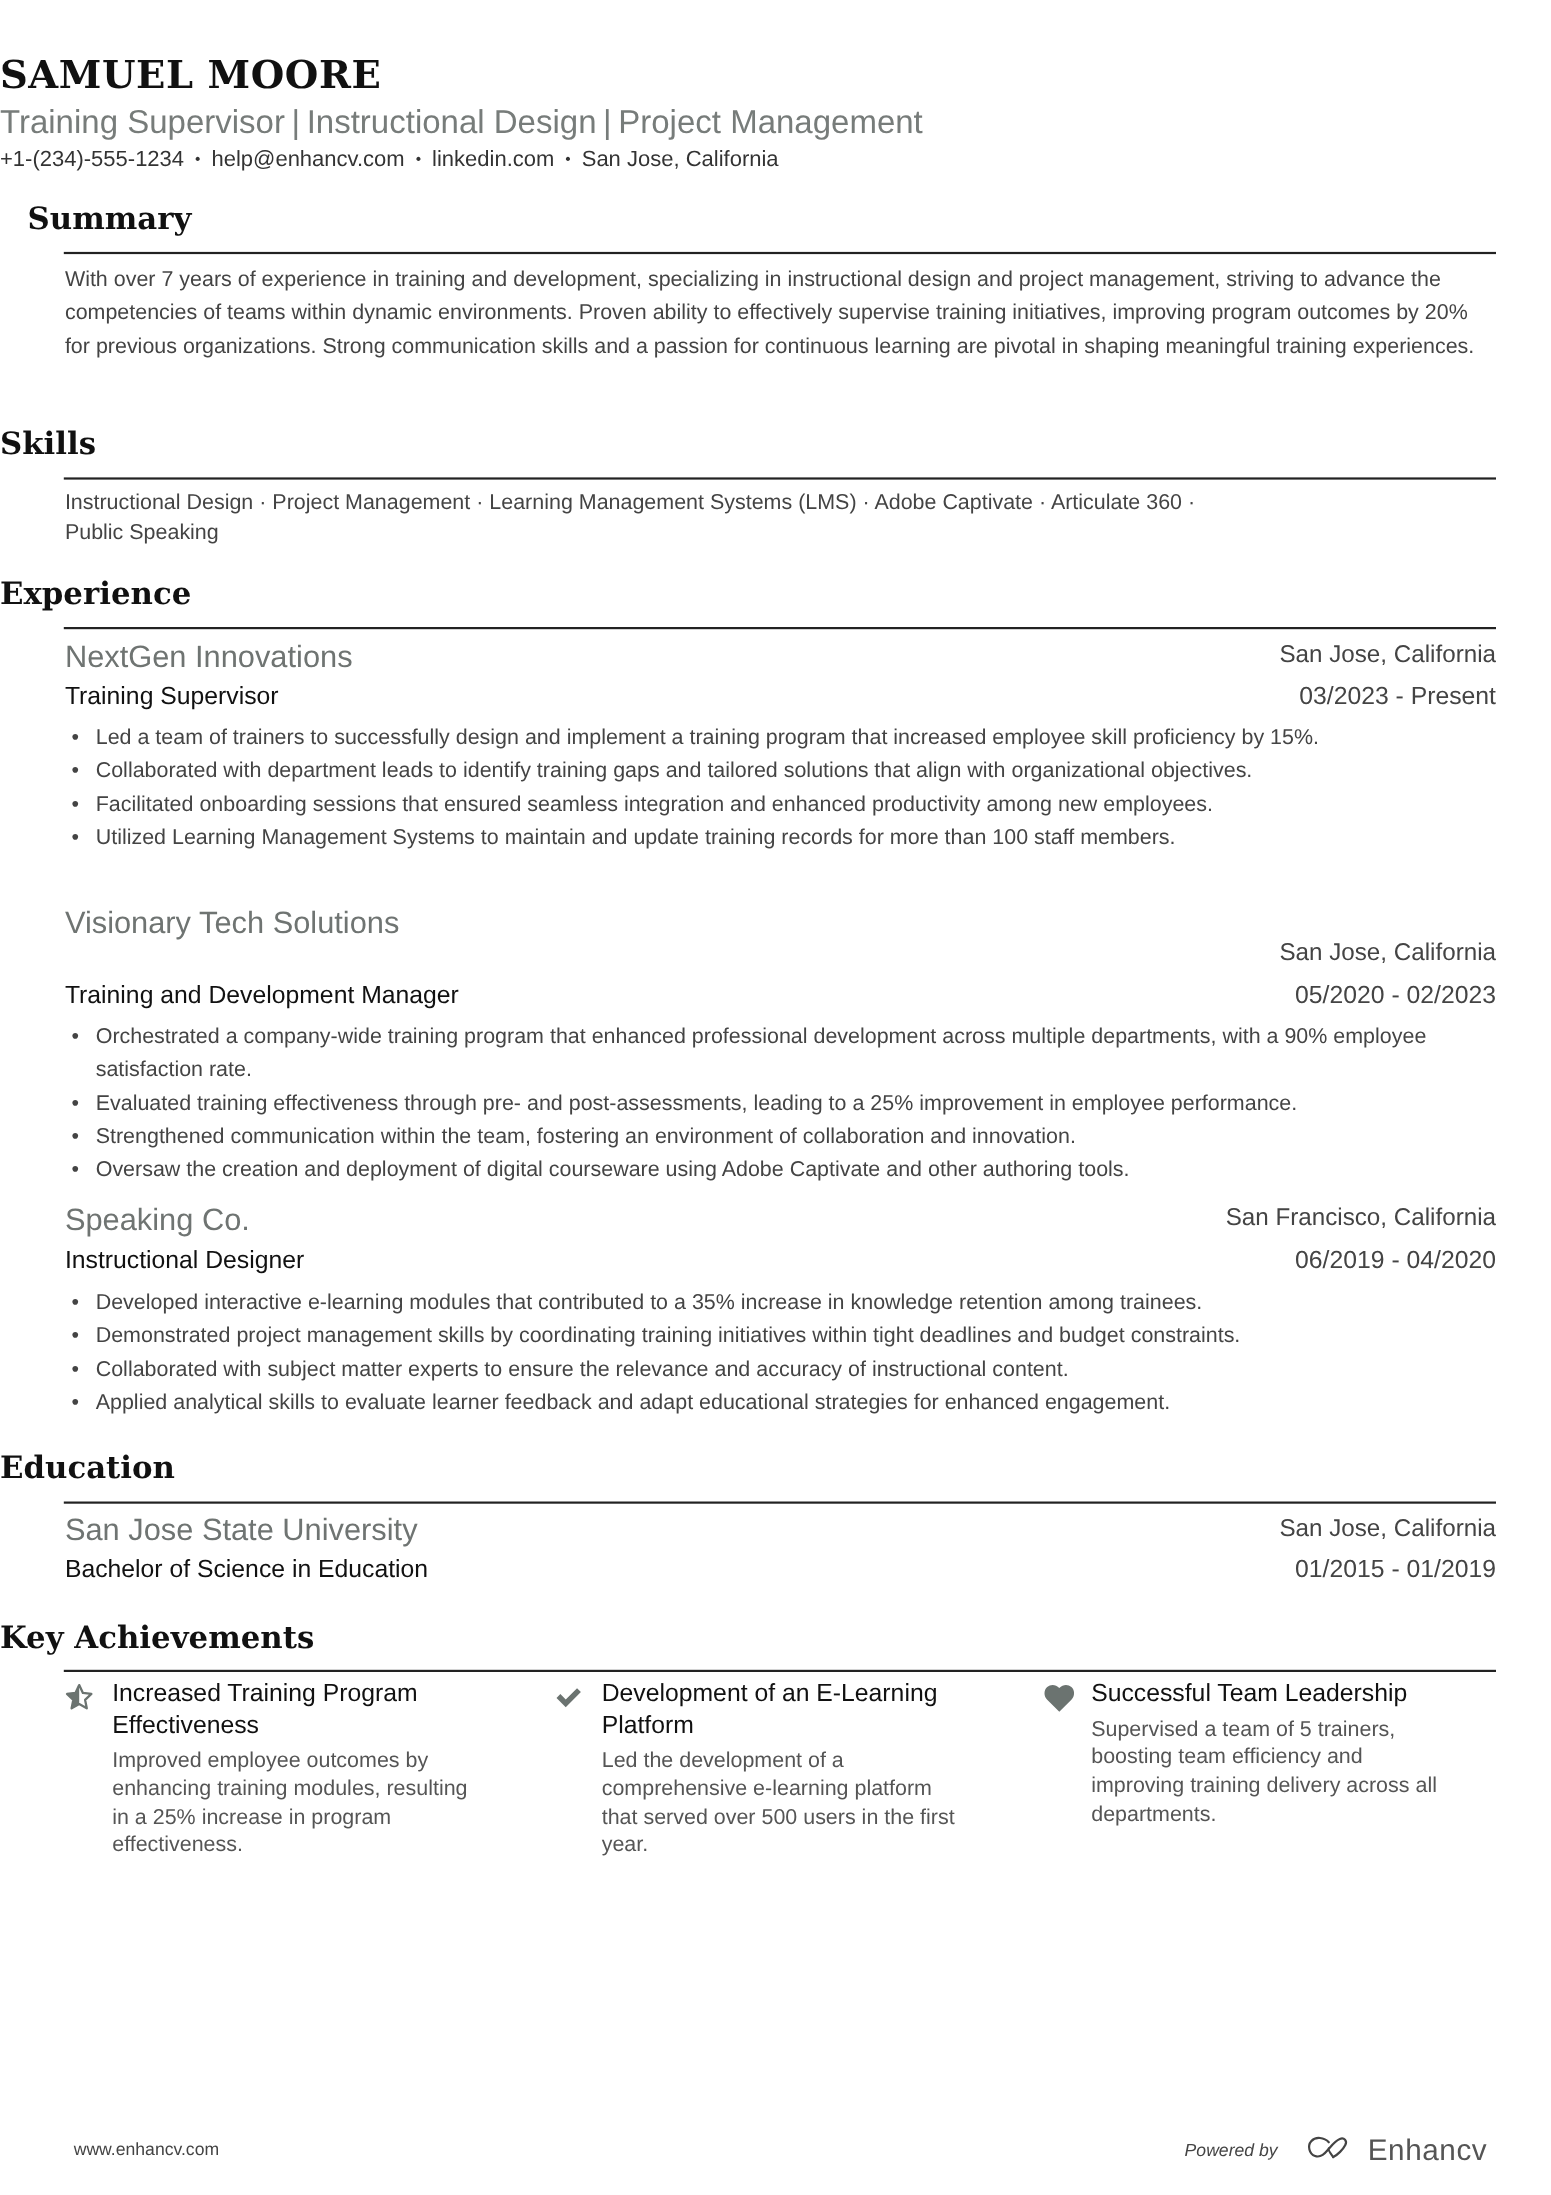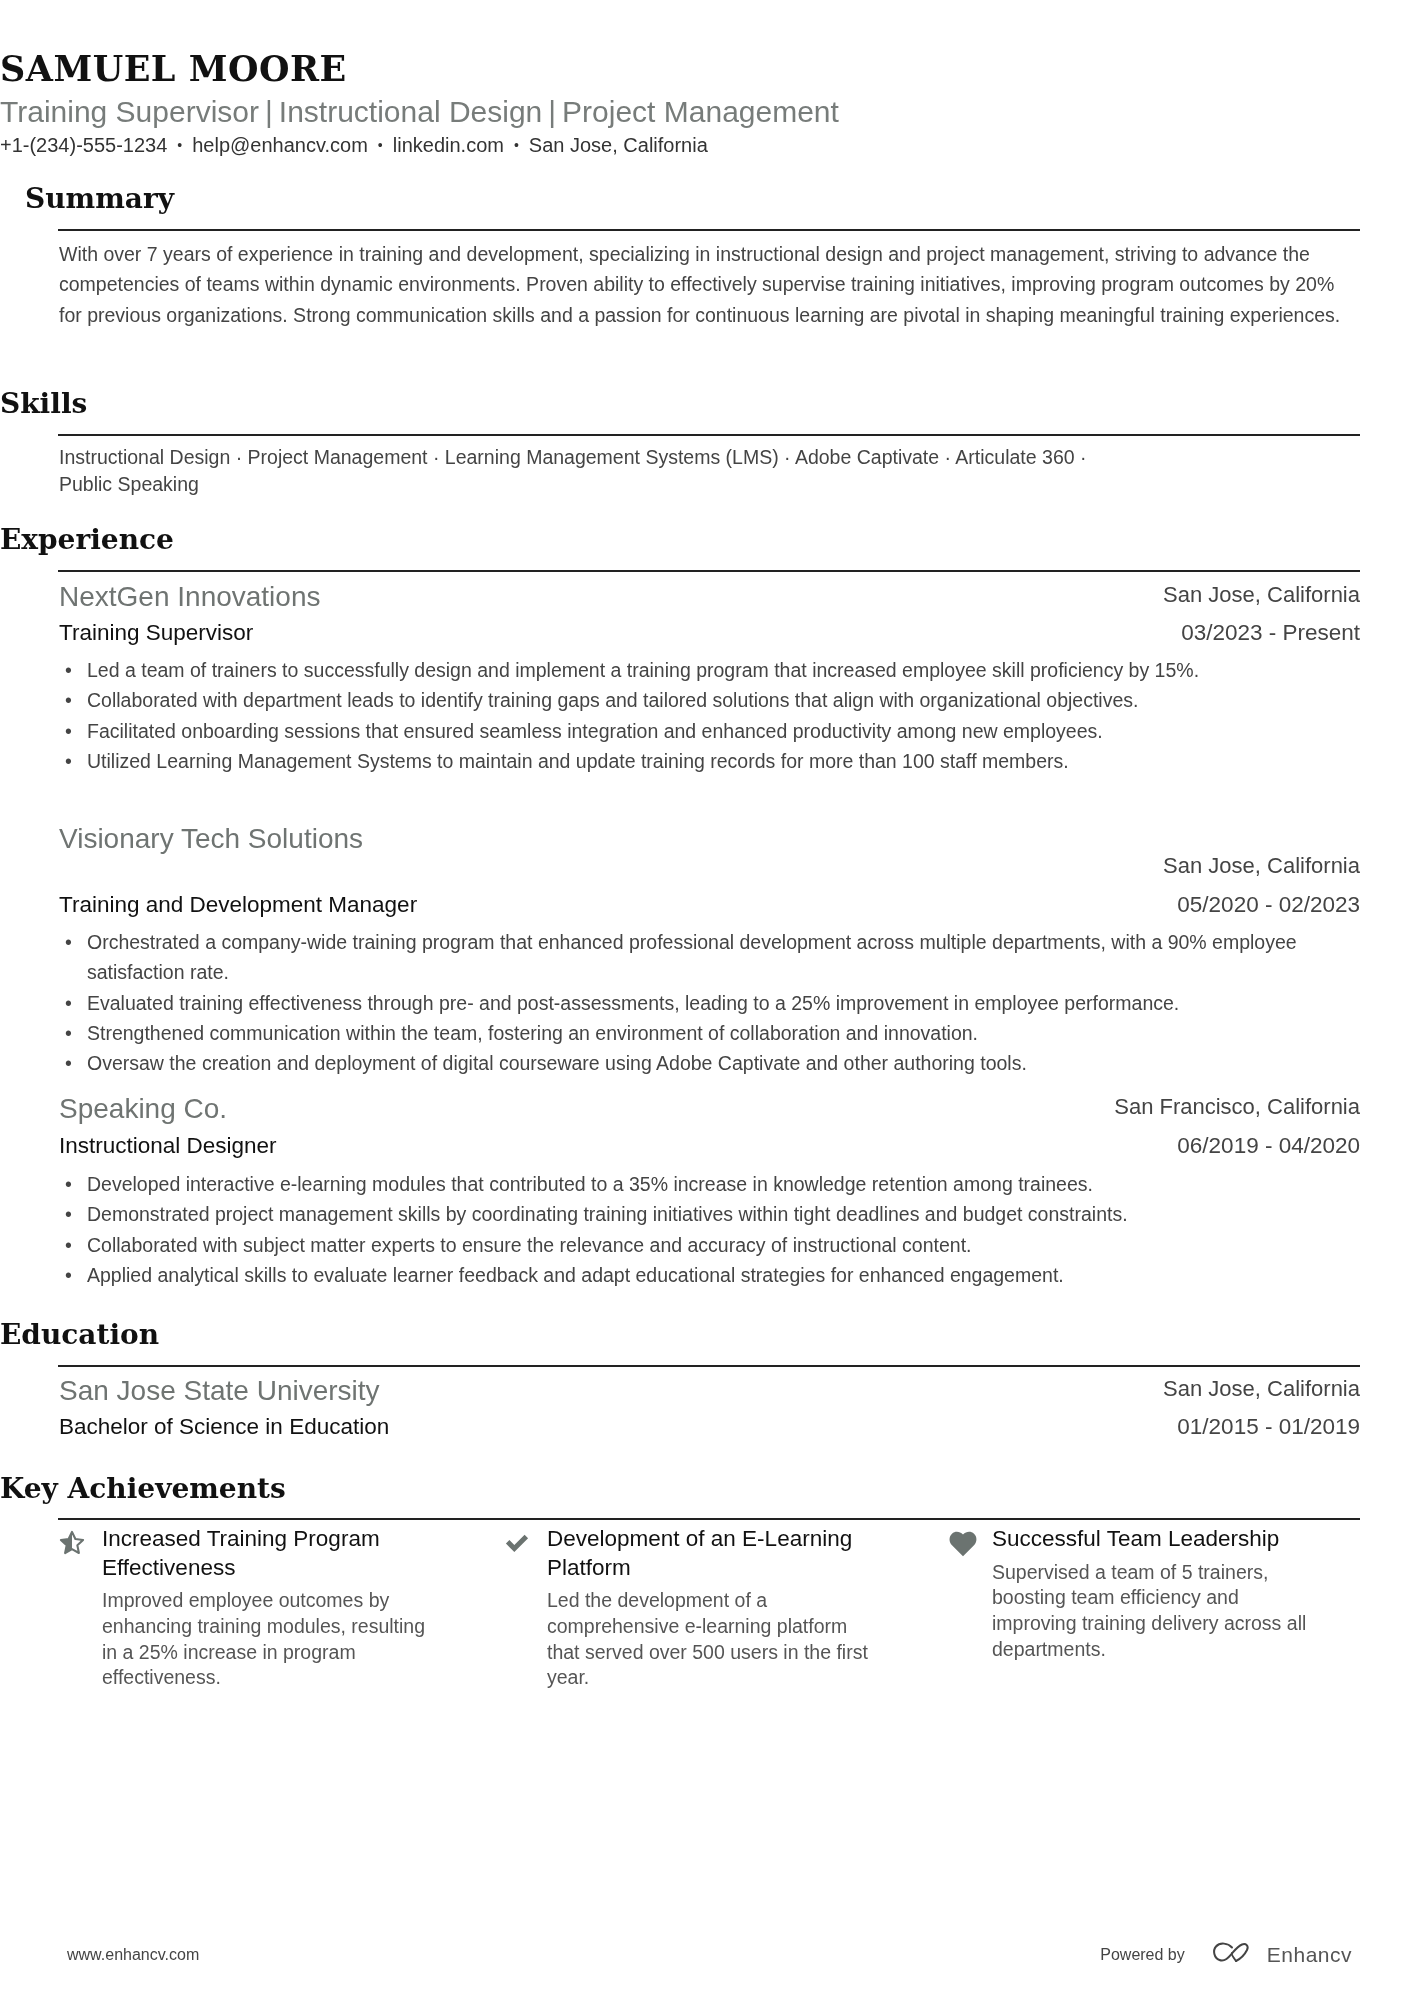--- a/index.html
+++ b/index.html
@@ -22,22 +22,22 @@
   .dates { right: 50px; font-size: 22.5px; color: #444; text-align: right; }
   ul.bullets { left: 59px; width: 1300px; list-style: none; font-size: 19.5px; line-height: 30.3px; color: #444; }
   ul.bullets li { position: relative; padding-left: 28px; }
   ul.bullets li::before { content: "\2022"; position: absolute; left: 6px; top: 0; color: #444; }
   .ach { width: 370px; }
   .ach .icon { position: absolute; left: 0; top: 4px; width: 28px; height: 28px; }
   .ach .t { margin-left: 44px; font-size: 22.5px; line-height: 28.5px; color: #111; }
   .ach .d { margin-left: 44px; margin-top: 6px; font-size: 19.5px; line-height: 25.8px; color: #555; }
   .footer-left { left: 67px; top: 1946px; font-size: 16px; color: #444; }
   .footer-right { right: 58px; top: 1940px; display: flex; align-items: center; }
-  .footer-right .pb { font-size: 16px; color: #444; margin-right: 26px; }
-  .footer-right .brand { font-size: 21px; color: #555; margin-left: 10px; letter-spacing: 0.5px; }
+  .footer-right .pb { font-size: 16px; color: #444; margin-right: 26px; font-style: italic; }
+  .footer-right .brand { font-size: 27px; color: #555; margin-left: 10px; letter-spacing: 0.5px; }
 </style>
 </head>
 <body>
 
 <div class="abs center name">SAMUEL MOORE</div>
 <div class="abs center subtitle">
   <span>Training Supervisor</span><span class="sep">|</span><span>Instructional Design</span><span class="sep">|</span><span>Project Management</span>
 </div>
 <div class="abs center contact">
   <span>+1-(234)-555-1234</span><span class="dot">•</span><span>help@enhancv.com</span><span class="dot">•</span><span>linkedin.com</span><span class="dot">•</span><span>San Jose, California</span>

